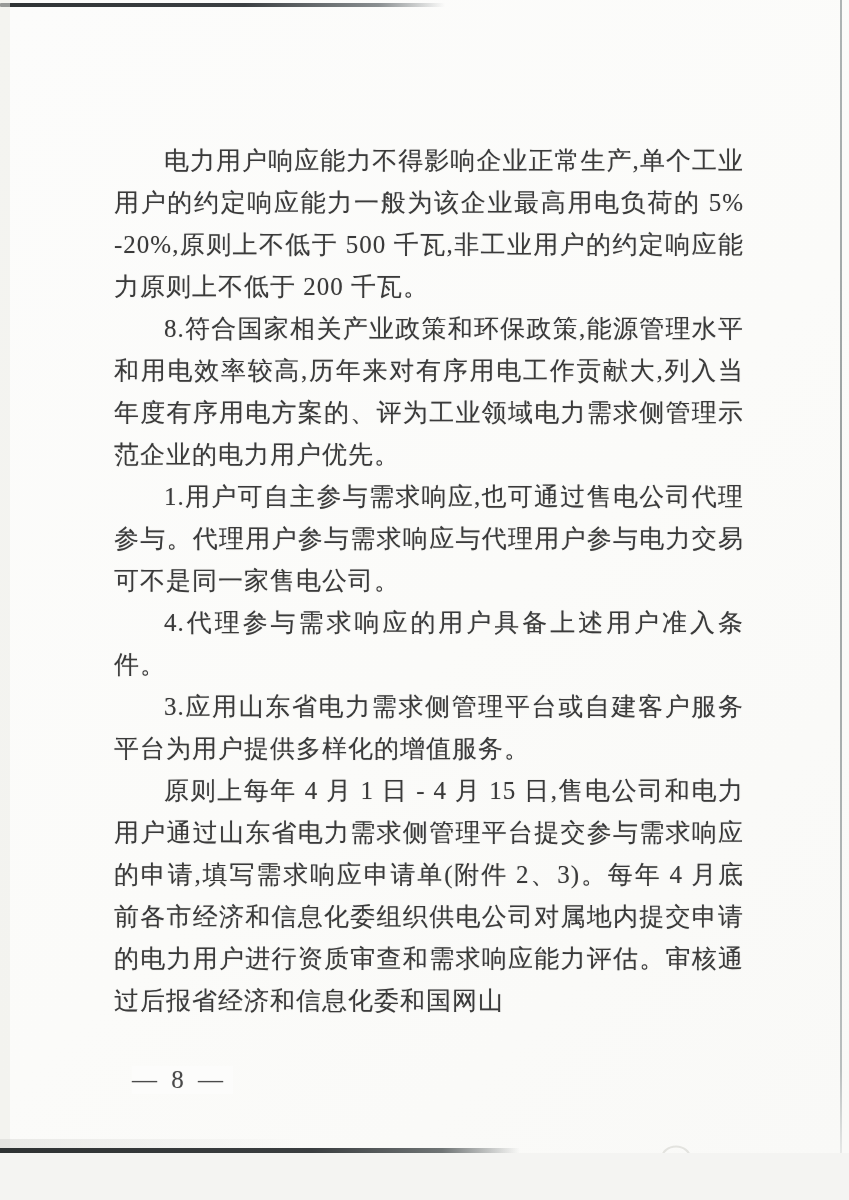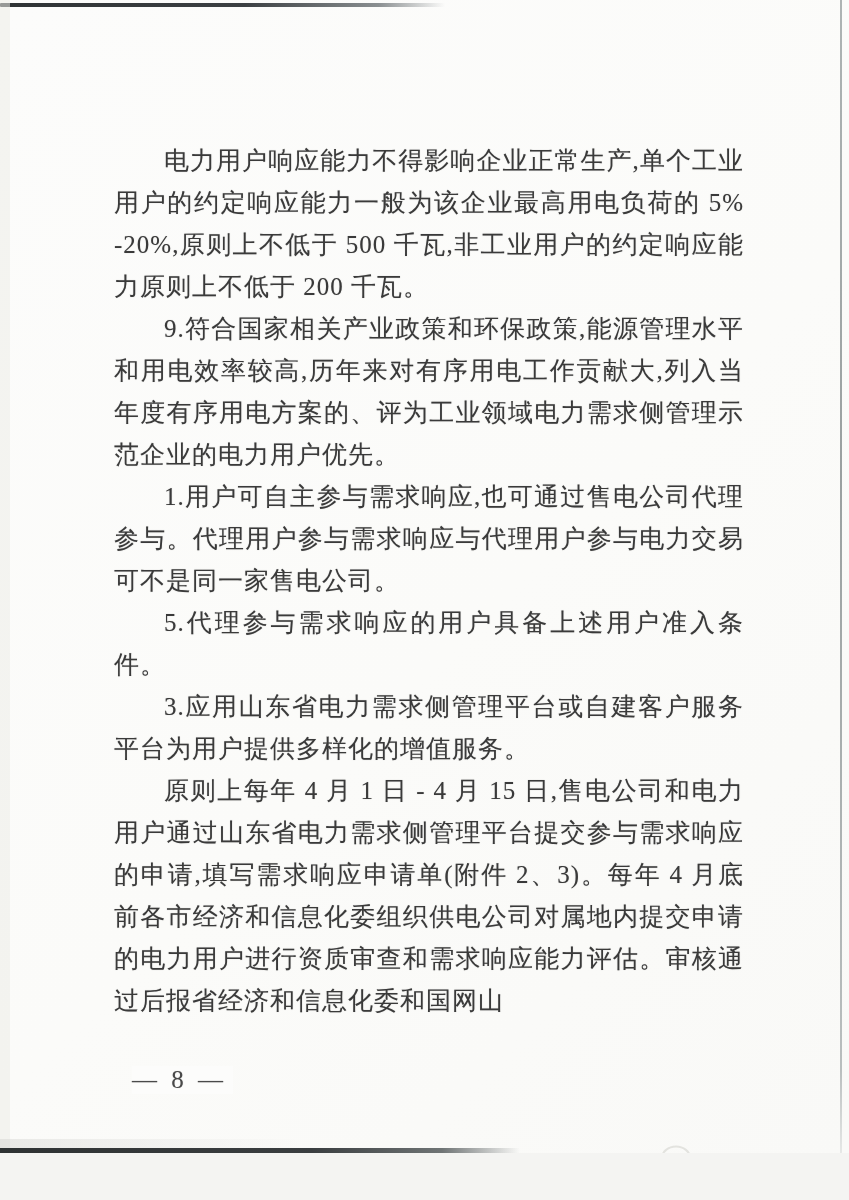--- a/index.html
+++ b/index.html
@@ -120,23 +120,23 @@
 
   <div class="edge-top"></div>
   <div class="edge-right"></div>
   <div class="edge-left-band"></div>
   <div class="edge-left-tick"></div>
   <div class="edge-bottom-shadow"></div>
   <div class="edge-bottom"></div>
 
   <div class="doc-content">
     <p>电力用户响应能力不得影响企业正常生产,单个工业用户的约定响应能力一般为该企业最高用电负荷的 5% -20%,原则上不低于 500 千瓦,非工业用户的约定响应能力原则上不低于 200 千瓦。</p>
-    <p>9.符合国家相关产业政策和环保政策,能源管理水平和用电效率较高,历年来对有序用电工作贡献大,列入当年度有序用电方案的、评为工业领域电力需求侧管理示范企业的电力用户优先。</p>
+    <p>8.符合国家相关产业政策和环保政策,能源管理水平和用电效率较高,历年来对有序用电工作贡献大,列入当年度有序用电方案的、评为工业领域电力需求侧管理示范企业的电力用户优先。</p>
     <p>1.用户可自主参与需求响应,也可通过售电公司代理参与。代理用户参与需求响应与代理用户参与电力交易可不是同一家售电公司。</p>
-    <p>5.代理参与需求响应的用户具备上述用户准入条件。</p>
+    <p>4.代理参与需求响应的用户具备上述用户准入条件。</p>
     <p>3.应用山东省电力需求侧管理平台或自建客户服务平台为用户提供多样化的增值服务。</p>
     <p>原则上每年 4 月 1 日 - 4 月 15 日,售电公司和电力用户通过山东省电力需求侧管理平台提交参与需求响应的申请,填写需求响应申请单(附件 2、3)。每年 4 月底前各市经济和信息化委组织供电公司对属地内提交申请的电力用户进行资质审查和需求响应能力评估。审核通过后报省经济和信息化委和国网山</p>
   </div>
 
   <div class="page-number">— 8 —</div>
 
   <div class="watermark">
     <span>
       <svg width="46" height="38" viewBox="0 0 46 38" fill="none" stroke="#e3e3df" stroke-width="2">
         <ellipse cx="17" cy="14" rx="14" ry="11.5"></ellipse>

